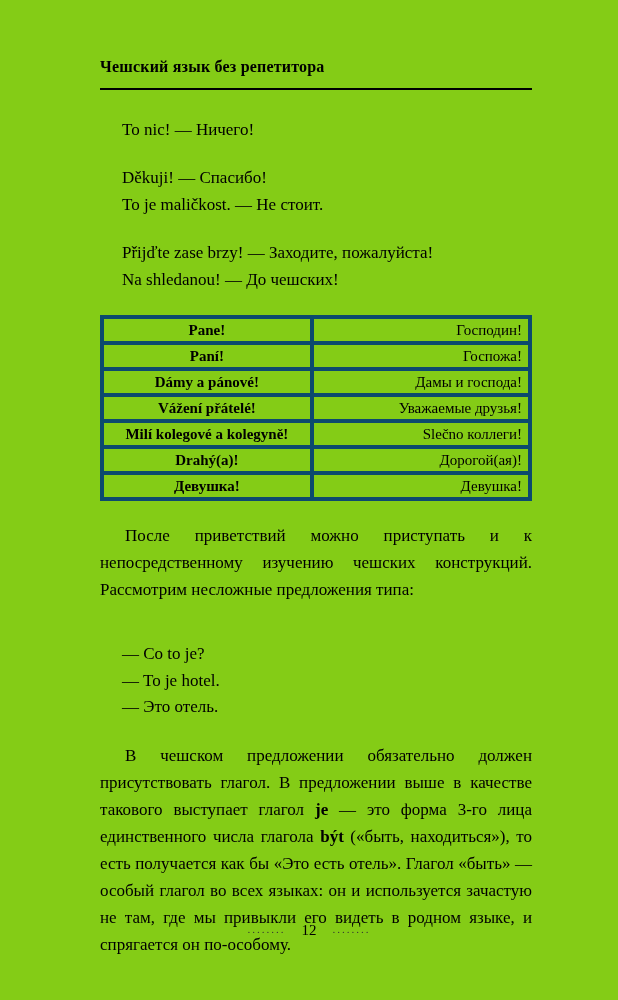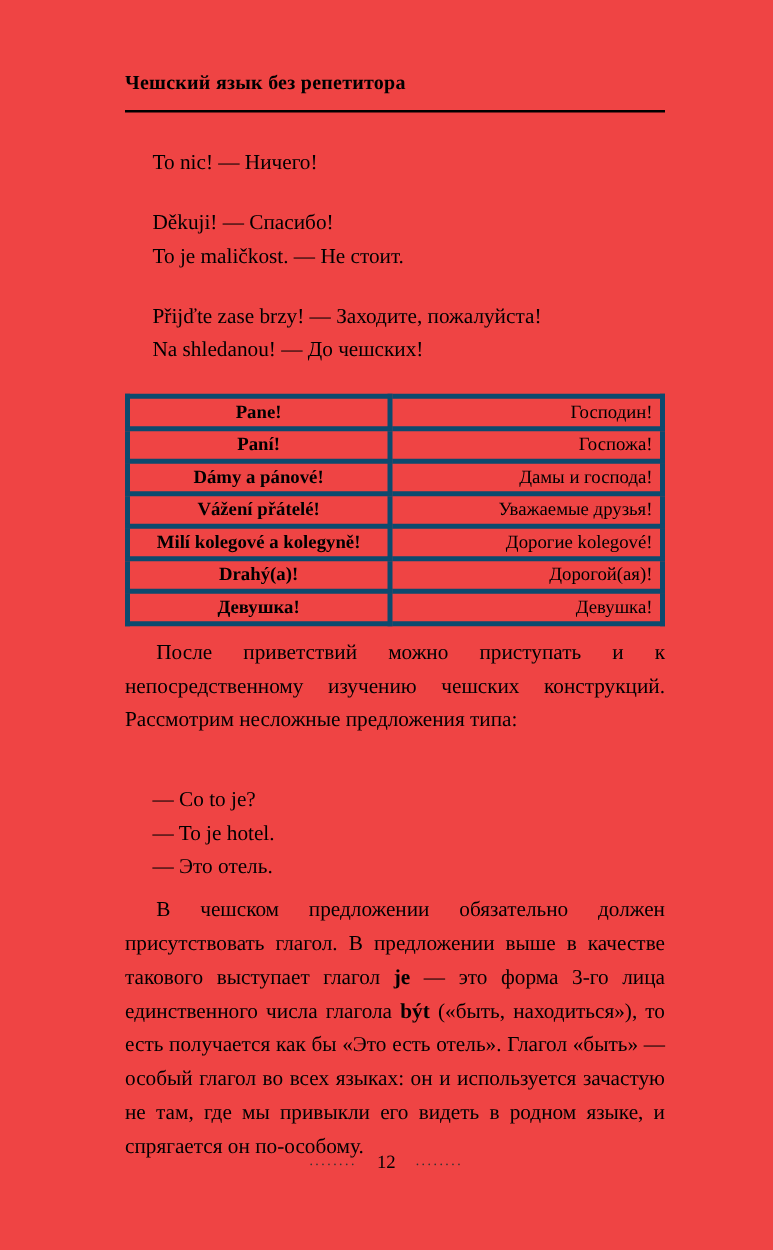--- a/index.html
+++ b/index.html
@@ -6,21 +6,21 @@
     margin: 0;
     padding: 0;
     background: #ffffff;
     color: #000000;
     font-family: "Liberation Serif", serif;
   }
   .page {
     position: relative;
     width: 618px;
     height: 1000px;
-    background: #ef4444;
+    background: #84cc16;
     overflow: hidden;
   }
   .content {
     padding: 58px 86px 0 100px;
   }
   .header {
     border-bottom: 2px solid #000;
     padding-bottom: 12px;
   }
   .header-title {
@@ -44,21 +44,21 @@
   }
   table.vocatives td {
     border: 4px solid #0c4a6e;
     text-align: center;
     padding: 1px 6px;
     line-height: 20px;
   }
   table.vocatives td.cz { font-weight: bold; width: 49%; }
   table.vocatives td.ru { width: 51%; text-align: right; }
   .para {
-    margin-top: 7px;
+    margin-top: 21px;
     font-size: 17px;
     line-height: 27px;
     text-align: justify;
     text-indent: 25px;
   }
   .dialog {
     margin-top: 38px;
     margin-left: 22px;
     font-size: 17px;
     line-height: 26.5px;
@@ -122,21 +122,21 @@
         <tr>
           <td class="cz">Dámy a pánové!</td>
           <td class="ru">Дамы и господа!</td>
         </tr>
         <tr>
           <td class="cz">Vážení přátelé!</td>
           <td class="ru">Уважаемые друзья!</td>
         </tr>
         <tr>
           <td class="cz">Milí kolegové a kolegyně!</td>
-          <td class="ru">Дорогие kolegové!</td>
+          <td class="ru">Slečno коллеги!</td>
         </tr>
         <tr>
           <td class="cz">Drahý(a)!</td>
           <td class="ru">Дорогой(ая)!</td>
         </tr>
         <tr>
           <td class="cz">Девушка!</td>
           <td class="ru">Девушка!</td>
         </tr>
       </tbody>

